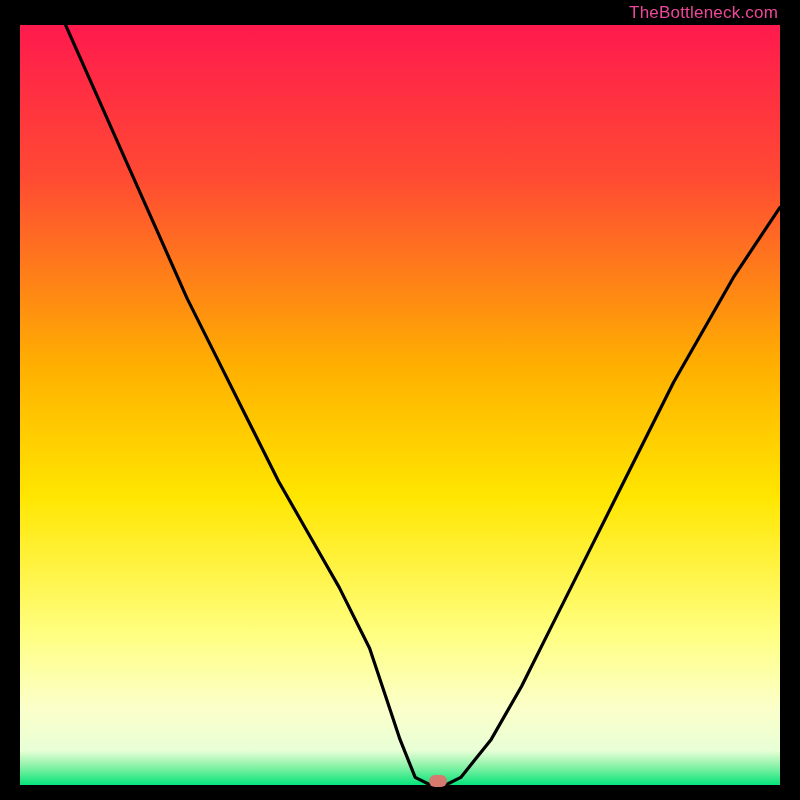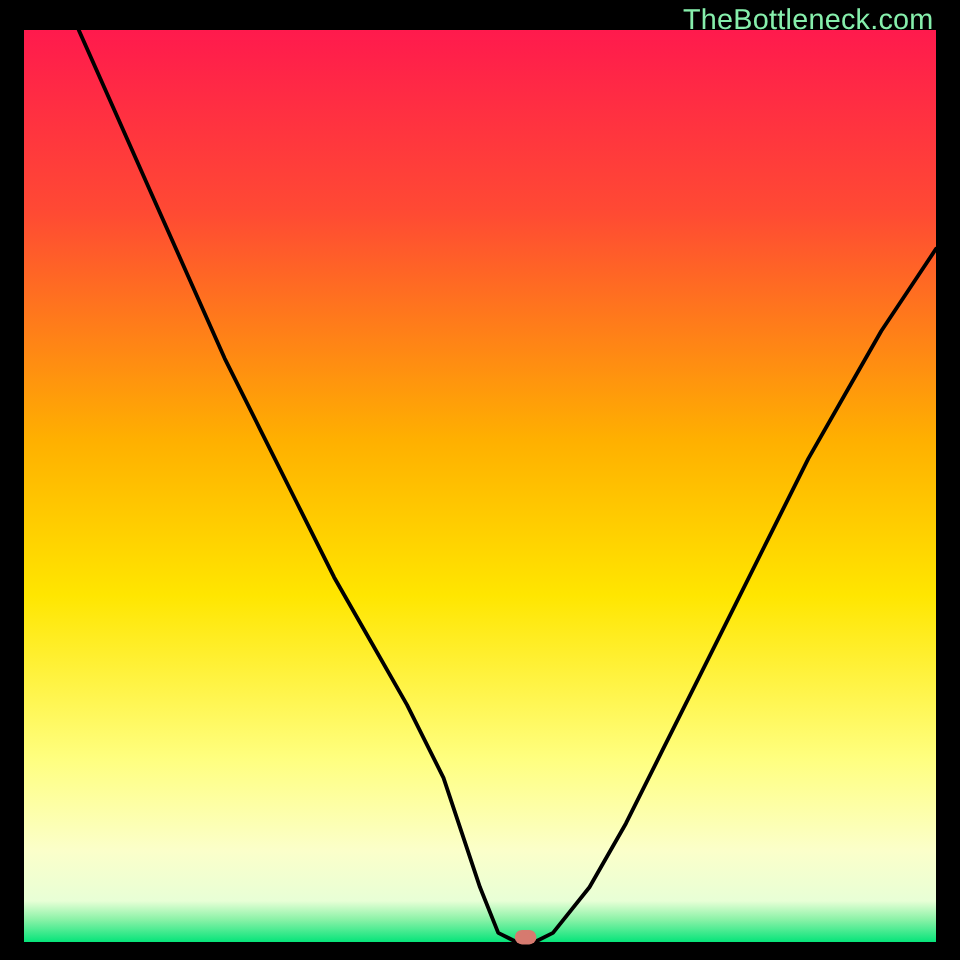--- a/index.html
+++ b/index.html
@@ -23,22 +23,22 @@
     position: absolute;
     left: 0;
     top: 0;
     width: 760px;
     height: 760px;
   }
   .watermark {
     position: absolute;
     top: 3px;
     right: 22px;
-    color: #86efac;
-    font-size: 24px;
+    color: #ec4899;
+    font-size: 17px;
     font-weight: 500;
     letter-spacing: 0.2px;
   }
   svg.curve {
     position: absolute;
     left: 20px;
     top: 25px;
     width: 760px;
     height: 760px;
   }

